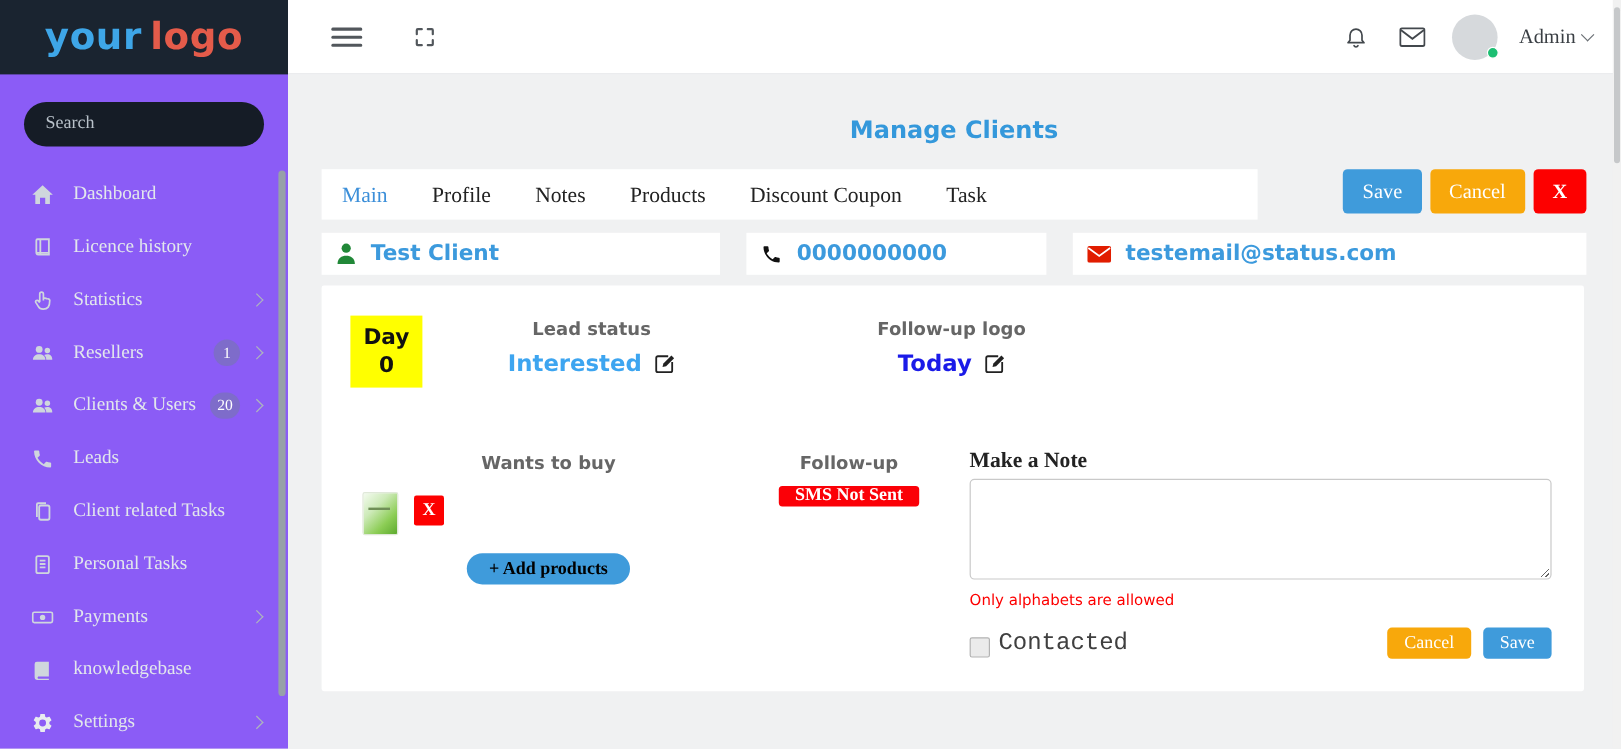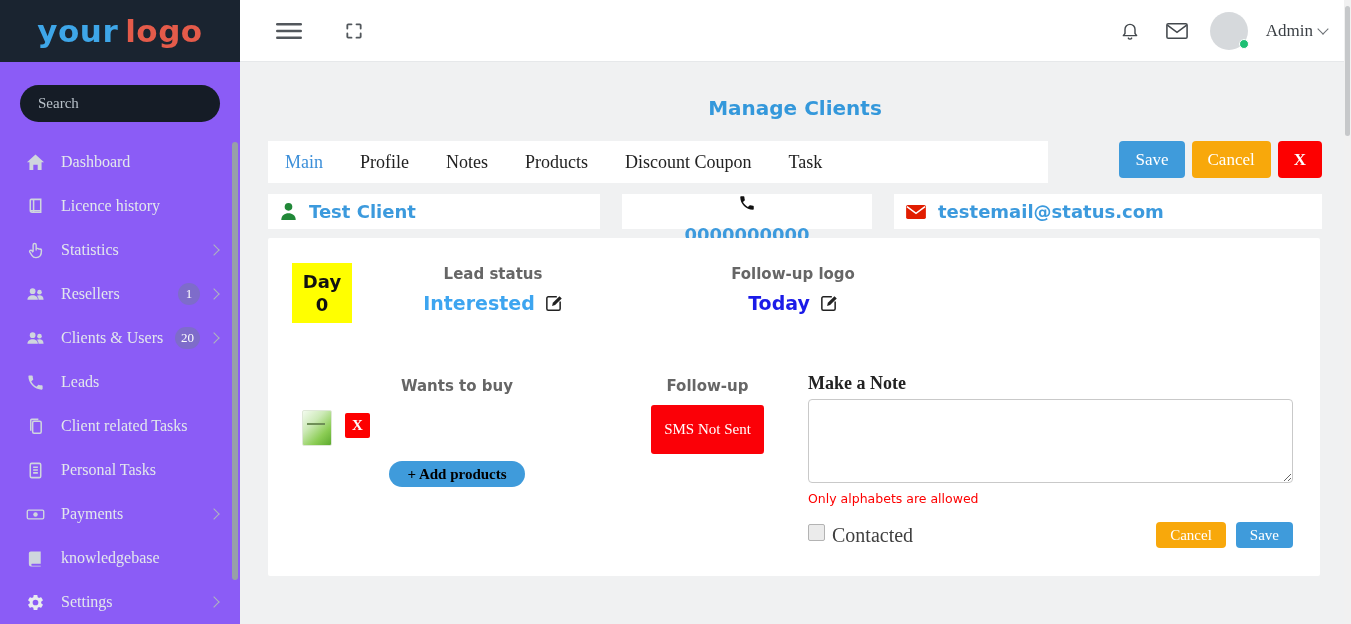--- a/index.html
+++ b/index.html
@@ -52,21 +52,21 @@
   .btn { border:none; cursor:pointer; color:#fff; font-family:"Liberation Serif", serif; border-radius:4px; }
   .btn-top { height:37px; font-size:17px; padding:0 16px; }
   .btn-blue { background:#3f9bdb; }
   .btn-orange { background:#f8a80b; }
   .btn-red { background:#fd0000; font-weight:bold; padding:0 16px; }
 
   .client-row { margin-top:11px; display:flex; gap:22px; }
   .cbox { background:#fff; height:35px; display:flex; align-items:center; padding:0 12px; gap:12px;
           font-family:"DejaVu Sans", sans-serif; font-weight:bold; font-size:18px; color:#3c9add; }
   .cbox.name  { width:332px; }
-  .cbox.phone { width:250px;flex-direction:column; }
+  .cbox.phone { width:250px; }
   .cbox.email { width:428px; }
 
   
   .card { margin-top:9px; background:#fff; width:1052px; height:338px; position:relative; border-radius:2px; }
   .day-box { position:absolute; left:24px; top:25px; width:60px; height:60px; background:#ffff00;
              display:flex; flex-direction:column; align-items:center; justify-content:center;
              font-family:"DejaVu Sans", sans-serif; font-weight:bold; font-size:18px; color:#111; line-height:1.3; }
   .glabel { font-family:"DejaVu Sans", sans-serif; font-weight:bold; font-size:15px; color:#666; }
   .lead-col { position:absolute; left:90px; top:27px; width:270px; text-align:center; }
   .date-col { position:absolute; left:390px; top:27px; width:270px; text-align:center; }
@@ -85,30 +85,30 @@
   .prod-thumb:after { content:""; position:absolute; left:4px; top:12px; width:18px; height:2px; background:#6f8f57; }
   .prod-info { margin-left:14px; }
   .prod-name { font-size:18px; color:#3a3a3a; white-space:nowrap; }
   .prod-meta { margin-top:3px; display:flex; gap:26px; font-size:15px; color:#3a86d8; }
   .prod-x { margin-left:13px; margin-top:3px; width:25px; height:25px; background:#fd0000; color:#fff;
             font-weight:bold; font-size:15px; border:none; border-radius:2px; cursor:pointer; font-family:"Liberation Serif", serif; }
   .add-btn { display:block; margin:15px auto 0 auto; background:#3f9bdb; color:#000000; border:none; cursor:pointer;
              font-family:"Liberation Serif", serif; font-weight:bold; font-size:15px; height:26px; padding:0 18px; border-radius:14px; }
 
   .fu-col { position:absolute; left:362px; top:139px; width:155px; text-align:center; }
-  .sms-badge { margin-top:10px; display:inline-block; background:#fb0007; color:#fff; font-weight:normal;
-               font-size:15px; padding:16px 13px; border-radius:3px; border:none; cursor:pointer; font-family:"Liberation Serif", serif; }
+  .sms-badge { margin-top:10px; display:inline-block; background:#fb0007; color:#fff; font-weight:bold;
+               font-size:15px; padding:0 13px; border-radius:3px; border:none; cursor:pointer; font-family:"Liberation Serif", serif; }
 
   .note-col { position:absolute; left:540px; top:135px; width:485px; }
   .note-title { font-size:18px; font-weight:bold; color:#222; }
   .note-area { margin-top:5px; width:100%; height:84px; border:1px solid #c9c9c9; border-radius:4px;
                font-family:"Liberation Serif", serif; font-size:15px; padding:6px; }
   .note-hint { margin-top:4px; font-family:"DejaVu Sans", sans-serif; font-size:12.5px; color:#fd0000; }
   .note-bottom { margin-top:16px; display:flex; align-items:center; }
-  .chkwrap { display:flex; align-items:flex-start; gap:7px; }
+  .chkwrap { display:flex; align-items:flex-end; gap:7px;font-family:Liberation Mono, monospace; }
   .chk { width:17px; height:17px; background:#ebebeb; border:1px solid #b3b3b3; border-radius:2px; cursor:pointer; }
   .chk-label { font-size:20px; color:#3f3f3f; }
   .note-actions { margin-left:auto; display:flex; gap:10px; }
   .btn-sm { height:26px; font-size:15px; padding:0 14px; }
 
   
   .page-scroll { position:absolute; right:0; top:0; width:7px; height:624px; background:#f1f1f1; }
   .page-scroll .thumb { position:absolute; top:6px; left:1px; width:5px; height:130px; background:#c6c8ca; border-radius:3px; }
 
   svg { display:block; }

